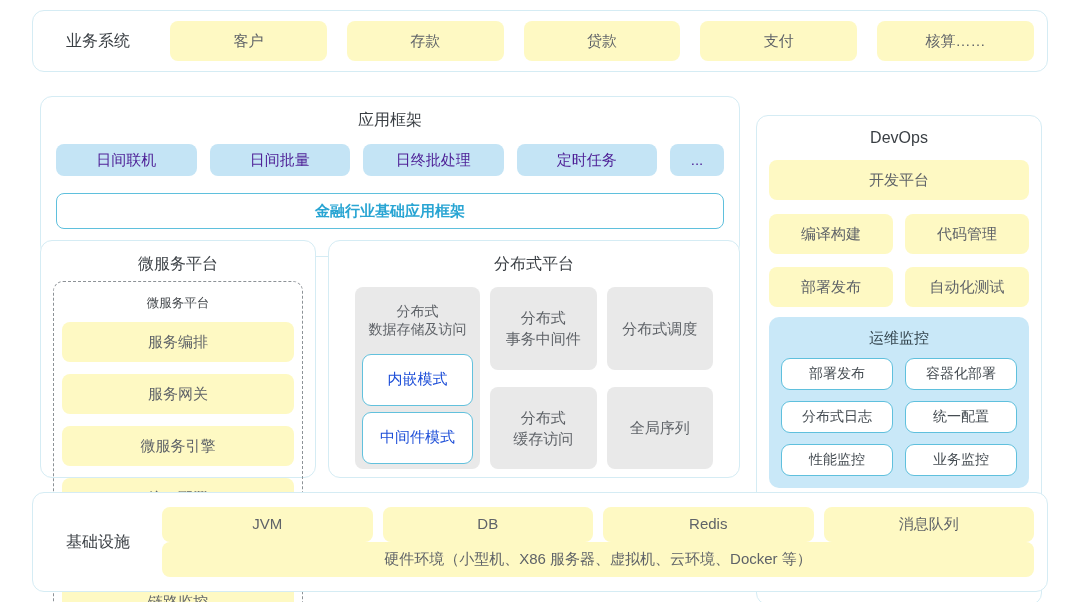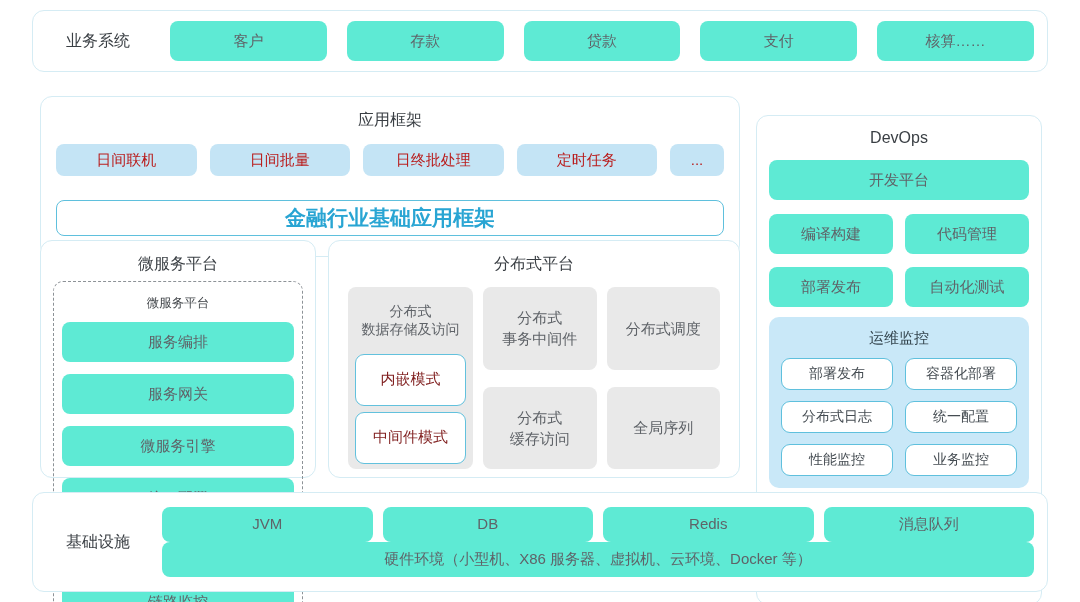--- a/index.html
+++ b/index.html
@@ -11,56 +11,56 @@
   .panel{
     position:absolute;background:#fff;border:1px solid #d5ecf4;
     border-radius:12px;box-sizing:border-box;
   }
   .panel-title{text-align:center;font-size:16px;color:#3a3f44;margin-top:13px;font-weight:500;}
   .side-label{width:104px;flex:none;text-align:center;font-size:16px;color:#3a3f44;font-weight:500;}
   .btn{
     display:flex;align-items:center;justify-content:center;border-radius:8px;
     font-size:15px;color:#5f6368;box-sizing:border-box;text-align:center;line-height:1.35;
   }
-  .gray{background:#5eead4;}
-  .blue{background:#c4e4f5;color:#b91c1c;}
+  .gray{background:#fef9c3;}
+  .blue{background:#c4e4f5;color:#4c1d95;}
 
   
   #business{left:32px;top:10px;width:1016px;height:62px;display:flex;align-items:center;padding:0 13px;gap:20px;}
   #business .btn{height:40px;flex:1;}
 
   
   #app-framework{left:40px;top:96px;width:700px;height:161px;padding:0 15px;}
   #app-framework .row{display:flex;gap:13px;margin-top:13px;}
   #app-framework .row .btn{height:32px;flex:1;}
   #app-framework .row .more{flex:0 0 54px;}
   .base-box{
-    margin-top:24px;height:34px;border:1px solid #5fc0dd;border-radius:8px;background:#fff;
+    margin-top:17px;height:34px;border:1px solid #5fc0dd;border-radius:8px;background:#fff;
     display:flex;align-items:center;justify-content:center;
-    color:#29a5d3;font-weight:bold;font-size:21px;
+    color:#29a5d3;font-weight:bold;font-size:15px;
   }
 
   
   #microservice{left:40px;top:240px;width:276px;height:238px;padding:0 12px;}
   .dashed-box{margin-top:6px;border:1px dashed #8d9297;border-radius:10px;padding:8px;}
   .dashed-title{text-align:center;font-size:12.5px;color:#45494d;margin:5px 0 10px;}
   .ms-grid{display:grid;grid-template-columns:1fr;gap:12px 0;}
   .ms-grid .btn{height:40px;}
 
   
-  #distributed{left:328px;top:240px;width:412px;height:238px;padding:0 19px;}
+  #distributed{left:328px;top:240px;width:412px;height:238px;padding:0 26px;}
   .dist-row{display:flex;gap:10px;margin-top:12px;height:182px;}
   .dist-col1{
     flex:0 0 125px;background:#e9e9e9;border-radius:8px;padding:7px;box-sizing:border-box;
     display:flex;flex-direction:column;
   }
   .dist-col1 .lab{text-align:center;font-size:14px;color:#5f6368;line-height:1.32;margin:8px 0 9px;}
   .mode-box{
     height:50px;flex:none;background:#fff;border:1px solid #62c1dd;border-radius:9px;
-    display:flex;align-items:center;justify-content:center;font-size:15px;color:#7f1d1d;margin-top:6px;
+    display:flex;align-items:center;justify-content:center;font-size:15px;color:#1d4ed8;margin-top:6px;
   }
   .mode-box:first-of-type{margin-top:0;}
   .dist-col{flex:1;display:flex;flex-direction:column;gap:17px;}
   .dist-cell{
     flex:1;background:#e9e9e9;border-radius:8px;
     display:flex;flex-direction:column;align-items:center;justify-content:center;
     font-size:15px;color:#5f6368;line-height:1.4;text-align:center;
   }
 
   

